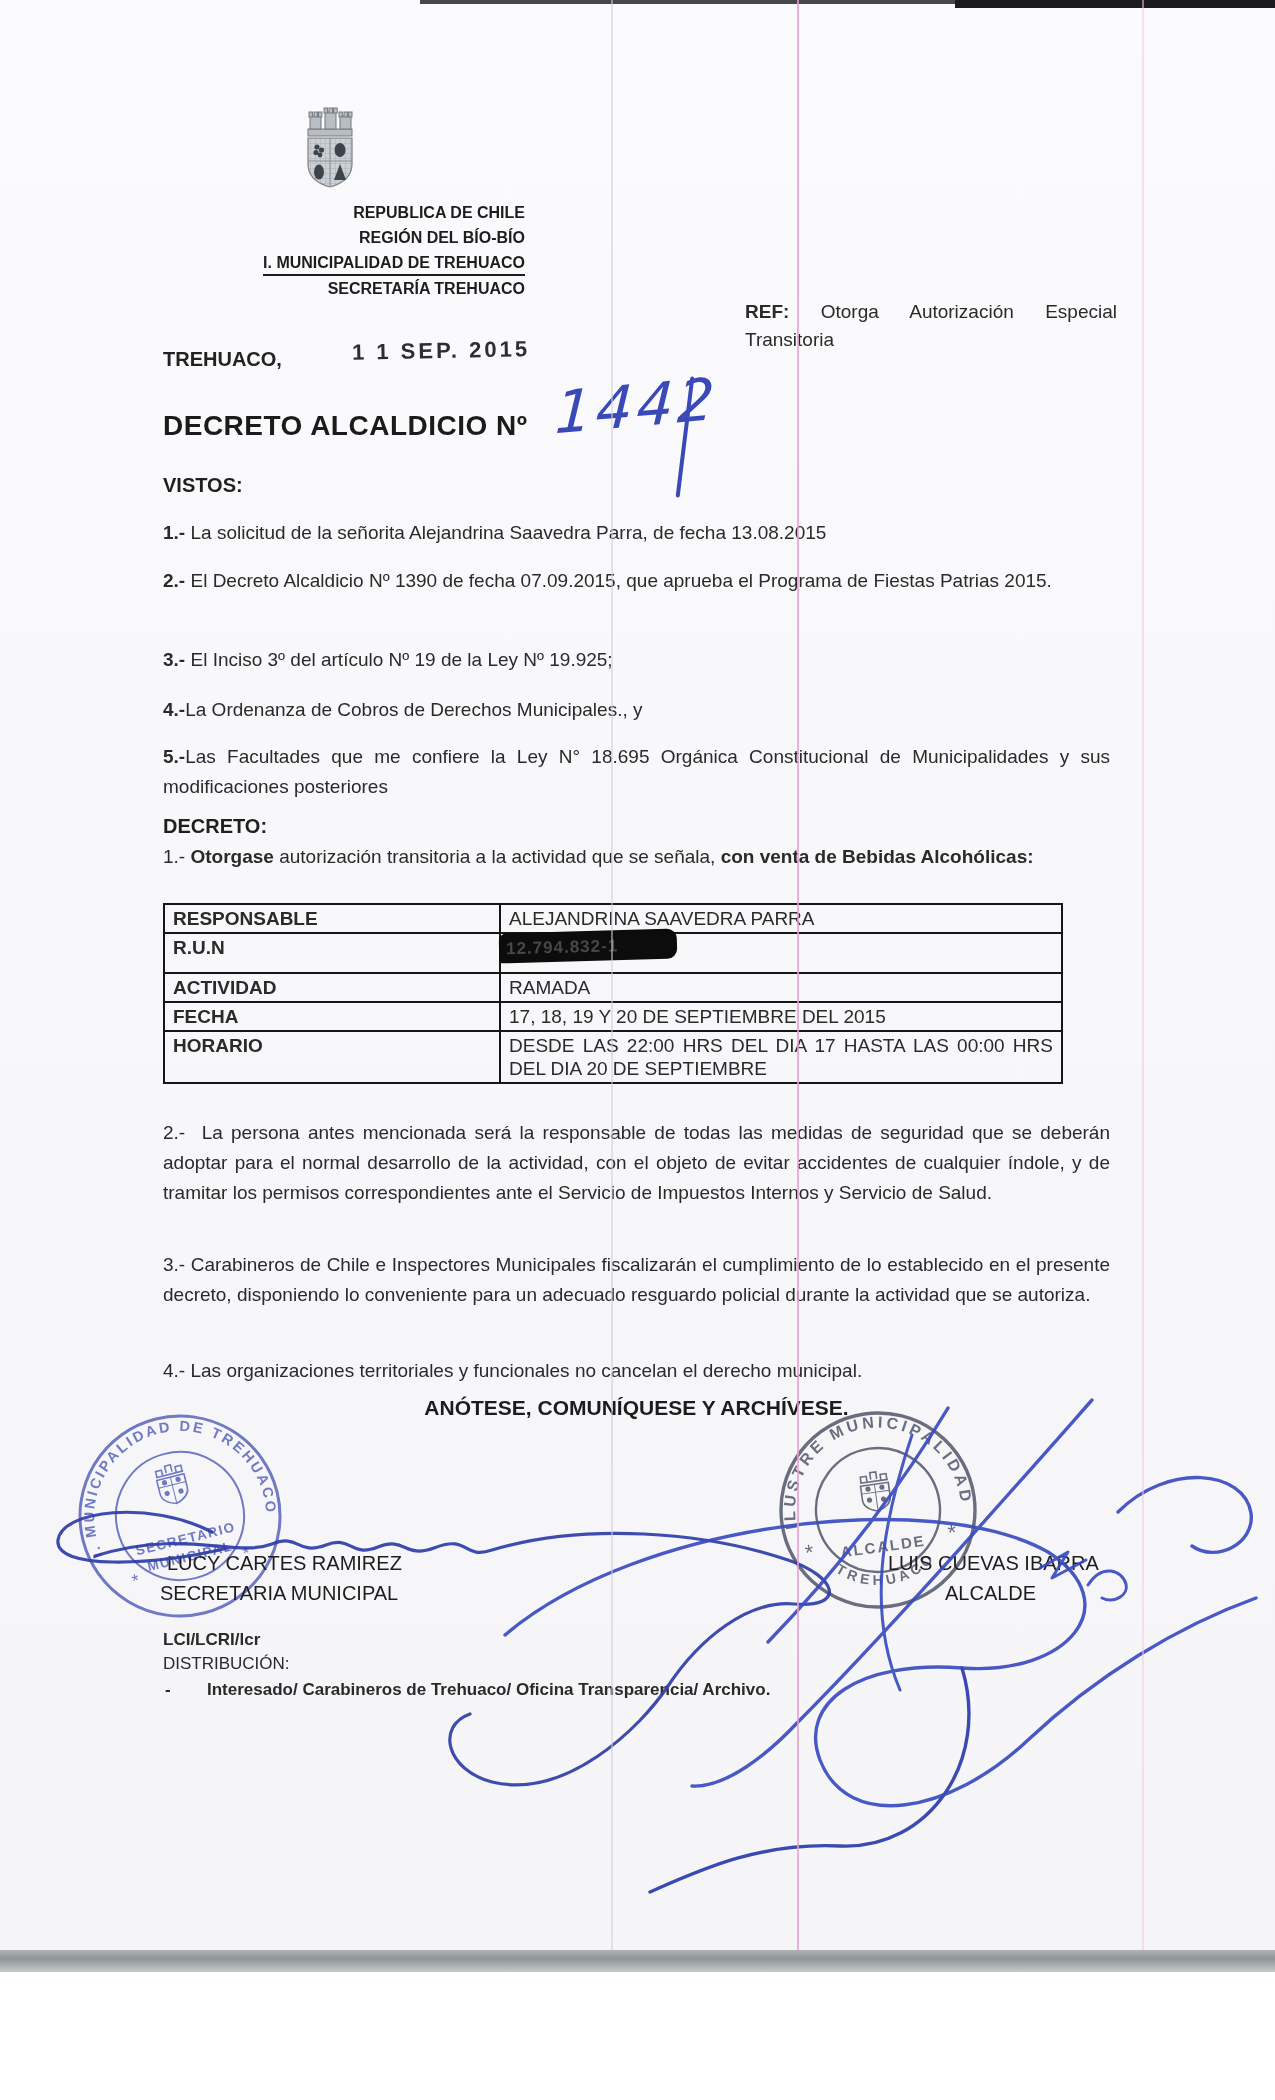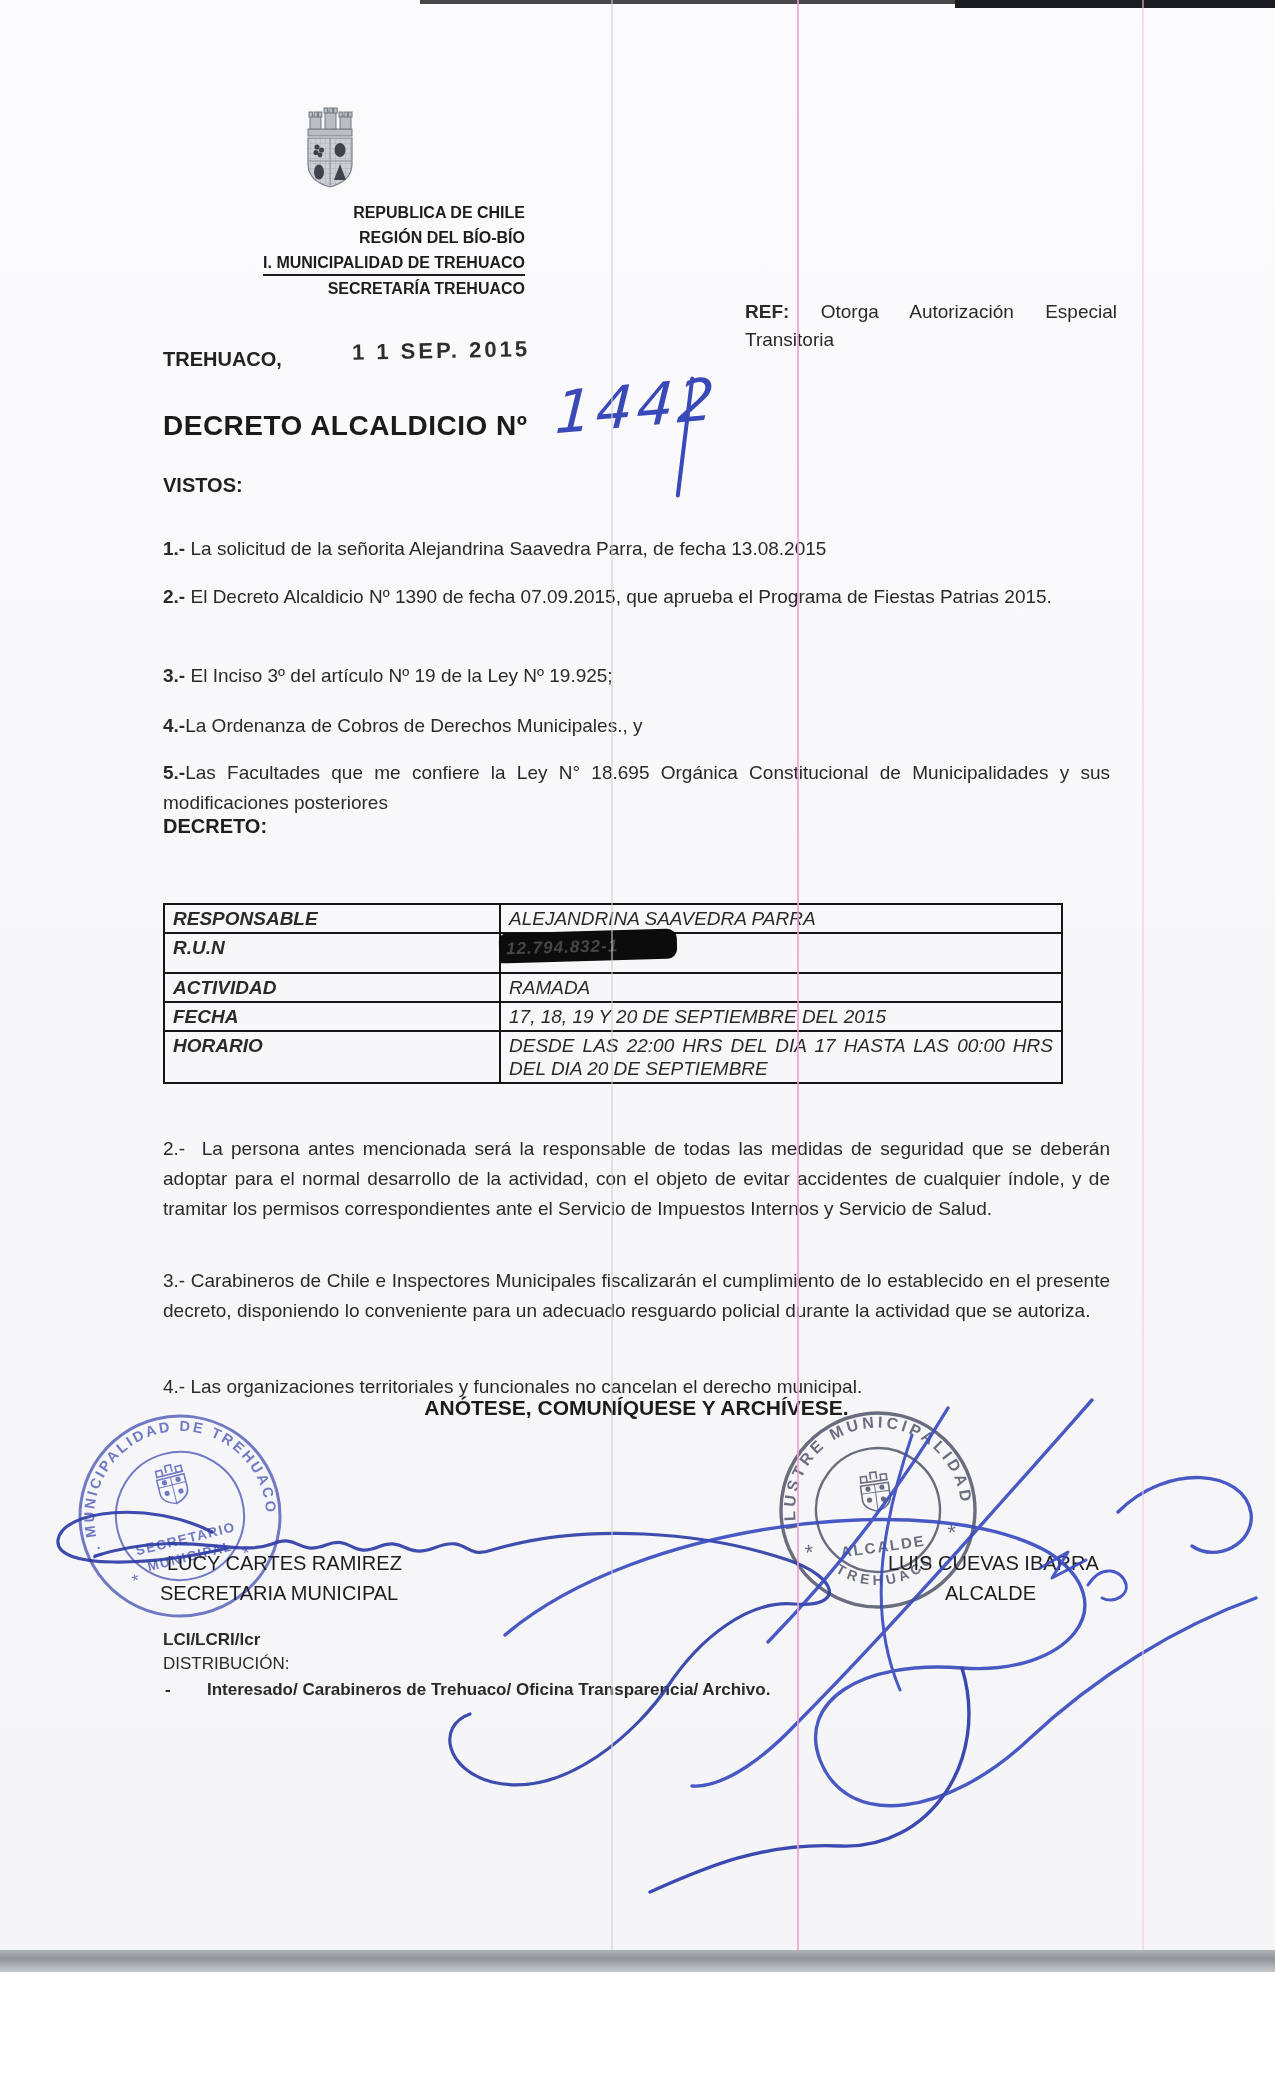--- a/index.html
+++ b/index.html
@@ -3,21 +3,21 @@
 <meta charset="utf-8">
 <style>
   html,body{margin:0;padding:0;}
   body{width:1275px;height:2100px;position:relative;background:#ffffff;
        font-family:"Liberation Sans","DejaVu Sans",sans-serif;color:#262626;}
   .paper{position:absolute;left:0;top:0;width:1275px;height:1953px;
          background:linear-gradient(180deg,#fbfbfd 0%,#f7f7fa 60%,#f5f5f8 100%);overflow:hidden;}
   .abs{position:absolute;}
   .b{font-weight:bold;}
   .just{text-align:justify;}
-  .body-text{font-size:19px;line-height:30px;color:#2a2a2a;margin-top:16px;}
+  .body-text{font-size:19px;line-height:30px;color:#2a2a2a;}
   .content{left:163px;width:947px;}
   
   .edge-left{position:absolute;left:0;top:0;width:6px;height:1953px;
              background:linear-gradient(to right,#63666c,#9success 0,#9b9ea6 60%,rgba(155,158,166,0));}
   .edge-top1{position:absolute;left:420px;top:0;right:0;height:4px;background:#26262b;opacity:.85;}
   .edge-top2{position:absolute;left:955px;top:0;right:0;height:8px;background:#1b1c20;}
   .edge-bottom{position:absolute;left:0;top:1950px;width:1275px;height:22px;
                background:linear-gradient(180deg,#aeb3b6 0%,#8f9598 40%,#c6cacc 100%);}
   .fold-gray{position:absolute;left:611px;top:0;width:2px;height:1950px;background:#ccd0d8;opacity:.55;z-index:40;}
   .scanline-pink1{position:absolute;left:797px;top:0;width:2px;height:1950px;background:#e79fce;opacity:.8;z-index:40;}
@@ -130,22 +130,25 @@
     <span>El Inciso 3º del artículo Nº 19 de la Ley Nº 19.925;</span>
   </div>
   <div class="abs content body-text" style="top:695px;">
     <span class="b">4.-</span><span>La Ordenanza de  Cobros de Derechos Municipales., y</span>
   </div>
   <div class="abs content body-text just" style="top:742px;">
     <span class="b">5.-</span><span>Las Facultades que me confiere la Ley N° 18.695 Orgánica Constitucional de Municipalidades y sus modificaciones posteriores</span>
   </div>
 
   <div class="abs content section-label" style="top:815px;">DECRETO:</div>
-
-  <div class="abs" style="left:163px;top:903px;font-style:italic;">
+  <div class="abs content body-text just" style="top:842px;">
+    <span>1.- </span><span class="b">Otorgase</span><span> autorización transitoria a la actividad que se señala, </span><span class="b">con venta de Bebidas Alcohólicas:</span>
+  </div>
+
+  <div class="abs" style="left:163px;top:903px;">
     <table class="permit">
       <tbody>
           <tr>
         <td class="lbl">RESPONSABLE</td>
         <td class="val">ALEJANDRINA SAAVEDRA PARRA</td>
       </tr>
       <tr>
         <td class="lbl">R.U.N</td>
         <td class="val" style="position:relative;height:34px;">
           <span class="redaction">

